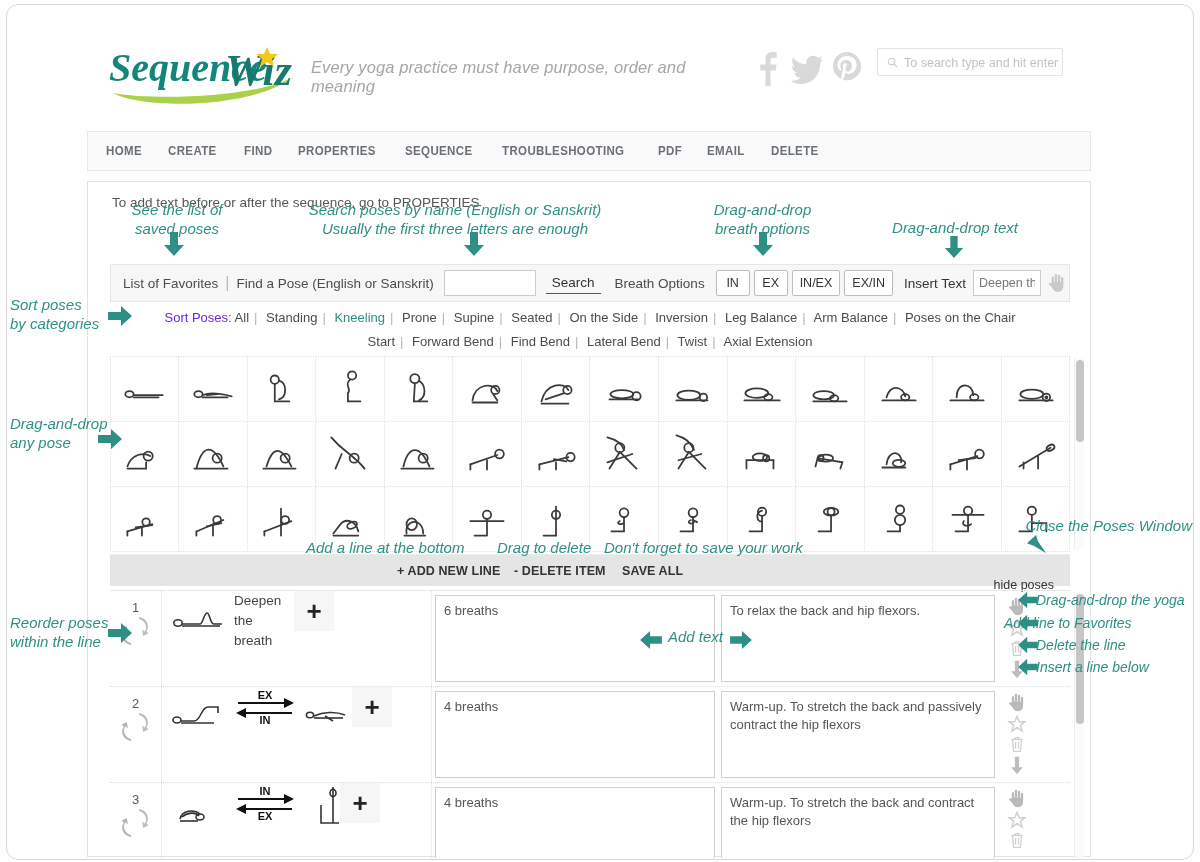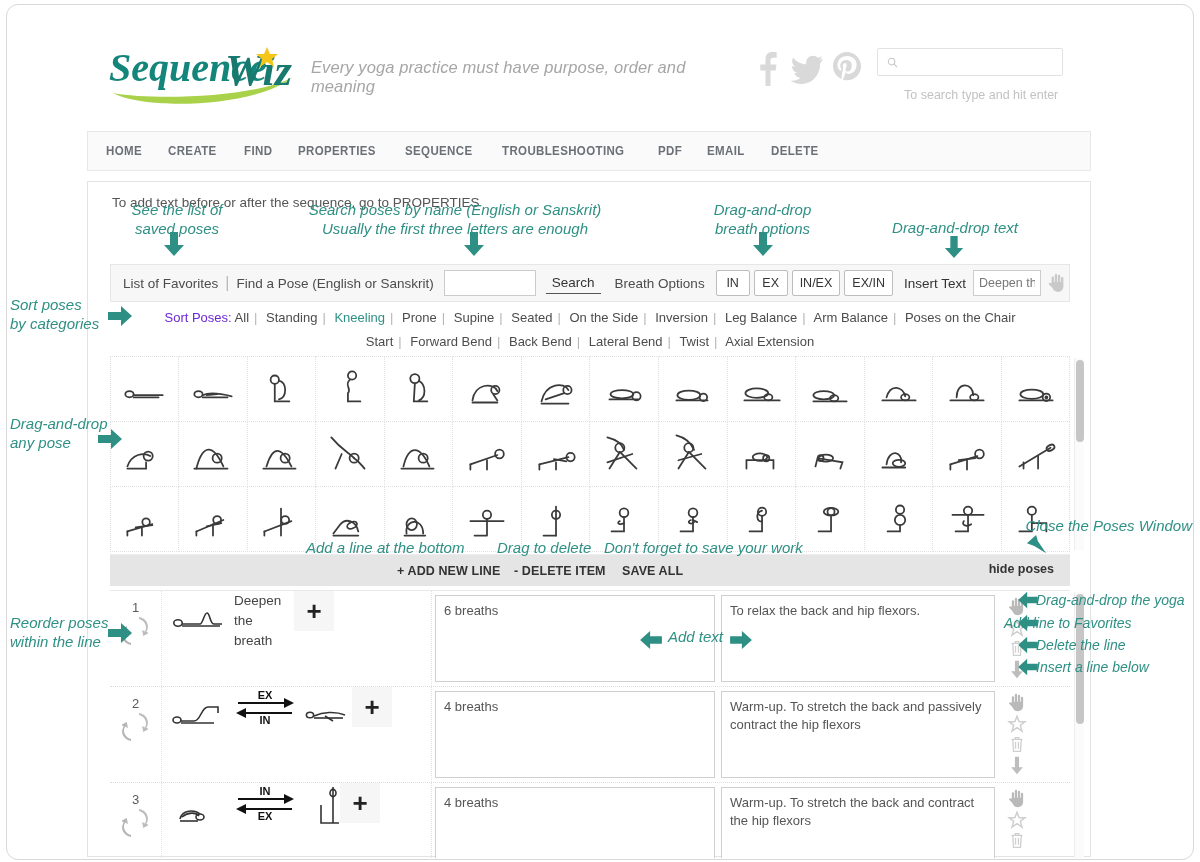--- a/index.html
+++ b/index.html
@@ -30,21 +30,21 @@
   }
   #social{ position:absolute; left:668px; top:33px; width:118px; height:36px; }
   .social-ico{ position:absolute; top:0; width:32px; height:36px; fill:#d9d9d9; }
   #top-search{
     position:absolute; left:794px; top:31px; width:186px; height:28px;
     border:1px solid #e2e2e2; border-radius:2px; background:#fff;
   }
   #top-search .mag{ position:absolute; left:9px; top:8px; width:11px; height:11px;}
   #top-search .ph{
     position:absolute; left:26px; top:5px; font-size:12.5px; color:#c2c2c2;
-    line-height:18px; white-space:nowrap;margin-top:32px;
+    line-height:18px; white-space:nowrap;
   }
 
   
   #main-nav{
     position:absolute; left:4px; top:114px; width:1004px; height:40px;
     background:#fafafa; border:1px solid #e8e8e8;
     display:flex; align-items:center; padding-left:18px; gap:23px;
   }
   #main-nav .nav-item{
     font-size:12.5px; font-weight:bold; letter-spacing:.4px;
@@ -134,22 +134,22 @@
   
   #action-bar{
     position:absolute; left:22px; top:372px; width:960px; height:32px;
     background:#e5e5e5; border-top:1px solid #ededed;
   }
   .act-btn{
     position:absolute; top:9px; font-size:12.5px; font-weight:bold; color:#333;
     cursor:pointer; letter-spacing:.1px;
   }
   #hide-poses{
-    position:absolute; right:16px; top:7px; font-size:12.5px;
-    font-weight:bold; color:#333; cursor:pointer;
+    position:absolute; right:16px; top:23px; font-size:12.5px;
+    font-weight:normal; color:#333; cursor:pointer;
   }
 
   
   #seq-table{
     position:absolute; left:22px; top:408px; width:960px; height:268px;
     border-top:1px solid #e8e8e8; overflow:hidden;
   }
   .seq-row{
     position:relative; height:96px; border-bottom:1px dotted #ddd;
     display:flex; align-items:stretch;
@@ -295,21 +295,21 @@
         <span class="cat">Seated</span><span class="cat-sep">|</span>
         <span class="cat">On the Side</span><span class="cat-sep">|</span>
         <span class="cat">Inversion</span><span class="cat-sep">|</span>
         <span class="cat">Leg Balance</span><span class="cat-sep">|</span>
         <span class="cat">Arm Balance</span><span class="cat-sep">|</span>
         <span class="cat">Poses on the Chair</span>
       </div>
       <div id="cat-row2">
         <span class="cat">Start</span><span class="cat-sep">|</span>
         <span class="cat">Forward Bend</span><span class="cat-sep">|</span>
-        <span class="cat">Back Bend</span><span class="cat-sep">|</span>
+        <span class="cat">Find Bend</span><span class="cat-sep">|</span>
         <span class="cat">Lateral Bend</span><span class="cat-sep">|</span>
         <span class="cat">Twist</span><span class="cat-sep">|</span>
         <span class="cat">Axial Extension</span>
       </div>
 
       <div id="pose-grid-wrap">
         <div id="pose-grid">
             <div class="pose-cell">
               <svg viewBox="0 0 52 44">
                 <ellipse cx="12" cy="27" rx="4" ry="3" fill="none" stroke="#3a3a3a" stroke-width="1.7" stroke-linecap="round"></ellipse>

